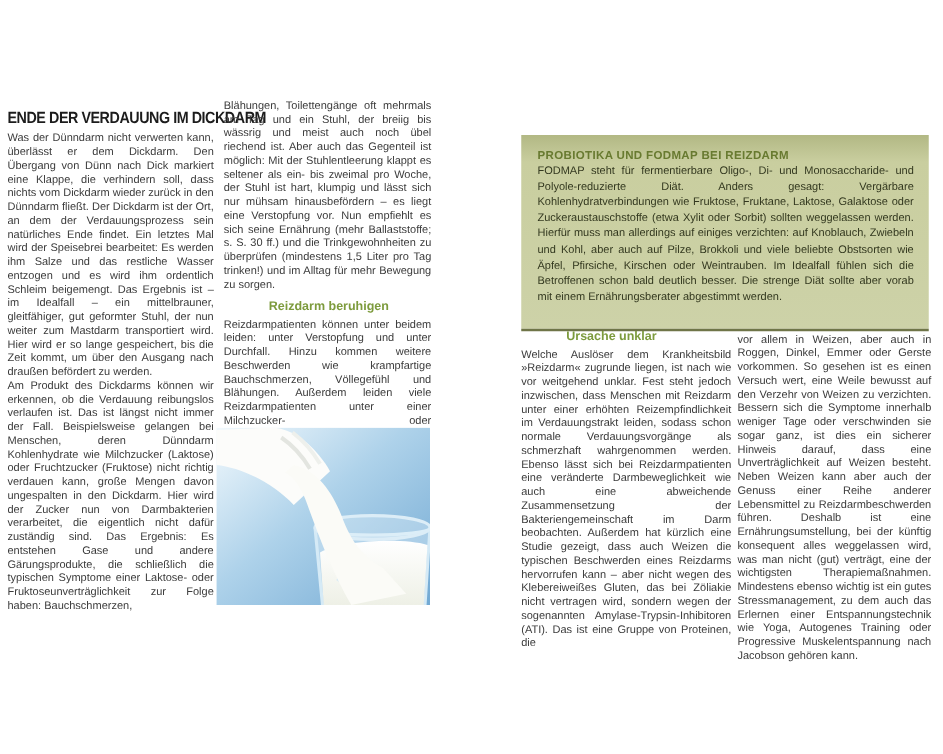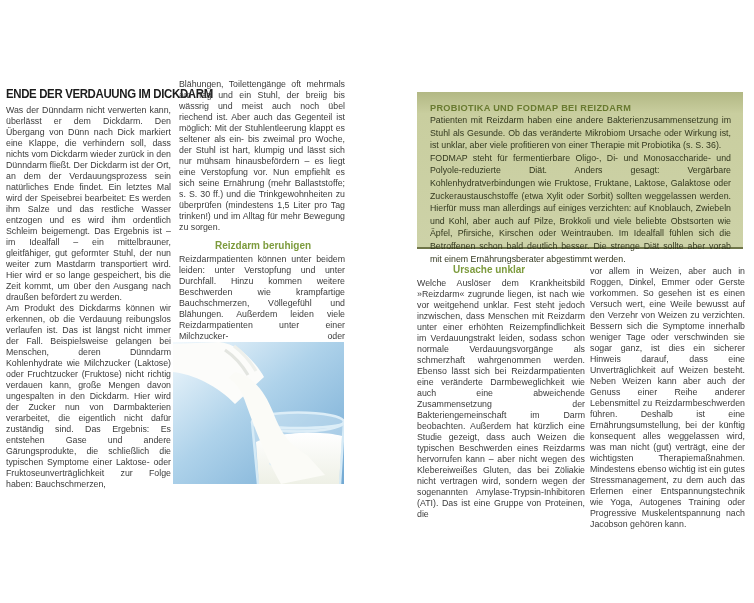--- a/index.html
+++ b/index.html
@@ -9,21 +9,21 @@
   .col{position:absolute;text-align:justify;font-size:8.8px;line-height:11px;color:#3b3b3b;
        hyphens:auto;-webkit-hyphens:auto;}
   .col p{margin:0 0 0 0;}
 
   .main-title{font-size:13px;font-weight:bold;color:#1c1c1c;letter-spacing:-0.4px;
               transform:scaleX(0.88);transform-origin:0 0;white-space:nowrap;margin:0 0 6px 0;}
 
   .green-head{font-size:10px;line-height:11.5px;font-weight:bold;color:#7d9b3d;
               text-align:left;margin:7px 0 2.5px 0;padding-left:36px;}
 
-  .info-box{position:absolute;left:417px;top:92px;width:326px;height:157px;box-sizing:border-box;
+  .info-box{position:absolute;left:417px;top:108px;width:326px;height:157px;box-sizing:border-box;
             background:linear-gradient(180deg,#b2b884 0%,#c9ce9f 14%,#cdd2a8 100%);
             border-bottom:2px solid #6f7548;
             padding:11px 12px 0 13px;}
   .info-box h3{margin:0 0 1px 0;font-size:9.2px;font-weight:bold;color:#687a30;letter-spacing:0.3px;}
   .info-box p{margin:0;font-size:8.8px;line-height:12.6px;color:#33381f;text-align:justify;}
 
   .milk-figure{position:absolute;left:173px;top:342px;width:171px;height:142px;overflow:hidden;}
 
   .footer{position:absolute;top:501px;font-size:8.3px;letter-spacing:1.1px;color:#9a9a9a;
           white-space:nowrap;}
@@ -74,21 +74,20 @@
       <path d="M0,2 L46,0 C61,2 72,10 82,22 C86,27 89,31 91,35 L62,62 C45,44 20,32 0,30 Z" fill="#fcfcfa"></path>
       <path d="M52,8 C61,14 69,23 75,33" stroke="#e3e5e0" stroke-width="3.2" fill="none"></path>
       <path d="M61,4 C69,10 77,19 83,29" stroke="#eef0ec" stroke-width="3.2" fill="none"></path>
 
       <path d="M62,30 C80,34 92,50 100,70 C108,92 118,104 134,113 L152,133 L108,142 C95,120 83,90 73,62 C69,50 63,40 55,36 Z" fill="#fbfbf7"></path>
     </svg>
   </div>
 
   <div class="info-box">
     <h3>PROBIOTIKA UND FODMAP BEI REIZDARM</h3>
-    <p>Patienten mit Reizdarm haben eine andere Bakterienzusammensetzung im Stuhl als Gesunde. Ob das veränderte Mikrobiom Ursache oder Wirkung ist, ist unklar, aber viele profitieren von einer Therapie mit Probiotika (s. S. 36).</p>
     <p>FODMAP steht für fermentierbare Oligo-, Di- und Monosaccharide- und Polyole-reduzierte Diät. Anders gesagt: Vergärbare Kohlenhydratverbindungen wie Fruktose, Fruktane, Laktose, Galaktose oder Zuckeraustauschstoffe (etwa Xylit oder Sorbit) sollten weggelassen werden. Hierfür muss man allerdings auf einiges verzichten: auf Knoblauch, Zwiebeln und Kohl, aber auch auf Pilze, Brokkoli und viele beliebte Obstsorten wie Äpfel, Pfirsiche, Kirschen oder Weintrauben. Im Idealfall fühlen sich die Betroffenen schon bald deutlich besser. Die strenge Diät sollte aber vorab mit einem Ernährungsberater abgestimmt werden.</p>
   </div>
 
   <div class="col" style="left:417px;top:264px;width:168px;">
     <h2 class="green-head" style="margin-top:0;">Ursache unklar</h2>
     <p>Welche Auslöser dem Krankheitsbild »Reizdarm« zugrunde liegen, ist nach wie vor weitgehend unklar. Fest steht jedoch inzwischen, dass Menschen mit Reizdarm unter einer erhöhten Reizempfindlichkeit im Verdauungstrakt leiden, sodass schon normale Verdauungsvorgänge als schmerzhaft wahrgenommen werden. Ebenso lässt sich bei Reizdarmpatienten eine veränderte Darmbeweglichkeit wie auch eine abweichende Zusammensetzung der Bakteriengemeinschaft im Darm beobachten. Außerdem hat kürzlich eine Studie gezeigt, dass auch Weizen die typischen Beschwerden eines Reizdarms hervorrufen kann – aber nicht wegen des Klebereiweißes Gluten, das bei Zöliakie nicht vertragen wird, sondern wegen der sogenannten Amylase-Trypsin-Inhibitoren (ATI). Das ist eine Gruppe von Proteinen, die</p>
   </div>
 
   <div class="col" style="left:590px;top:266px;width:155px;">
     <p>vor allem in Weizen, aber auch in Roggen, Dinkel, Emmer oder Gerste vorkommen. So gesehen ist es einen Versuch wert, eine Weile bewusst auf den Verzehr von Weizen zu verzichten. Bessern sich die Symptome innerhalb weniger Tage oder verschwinden sie sogar ganz, ist dies ein sicherer Hinweis darauf, dass eine Unverträglichkeit auf Weizen besteht. Neben Weizen kann aber auch der Genuss einer Reihe anderer Lebensmittel zu Reizdarmbeschwerden führen. Deshalb ist eine Ernährungsumstellung, bei der künftig konsequent alles weggelassen wird, was man nicht (gut) verträgt, eine der wichtigsten Therapiemaßnahmen. Mindestens ebenso wichtig ist ein gutes Stressmanagement, zu dem auch das Erlernen einer Entspannungstechnik wie Yoga, Autogenes Training oder Progressive Muskelentspannung nach Jacobson gehören kann.</p>

